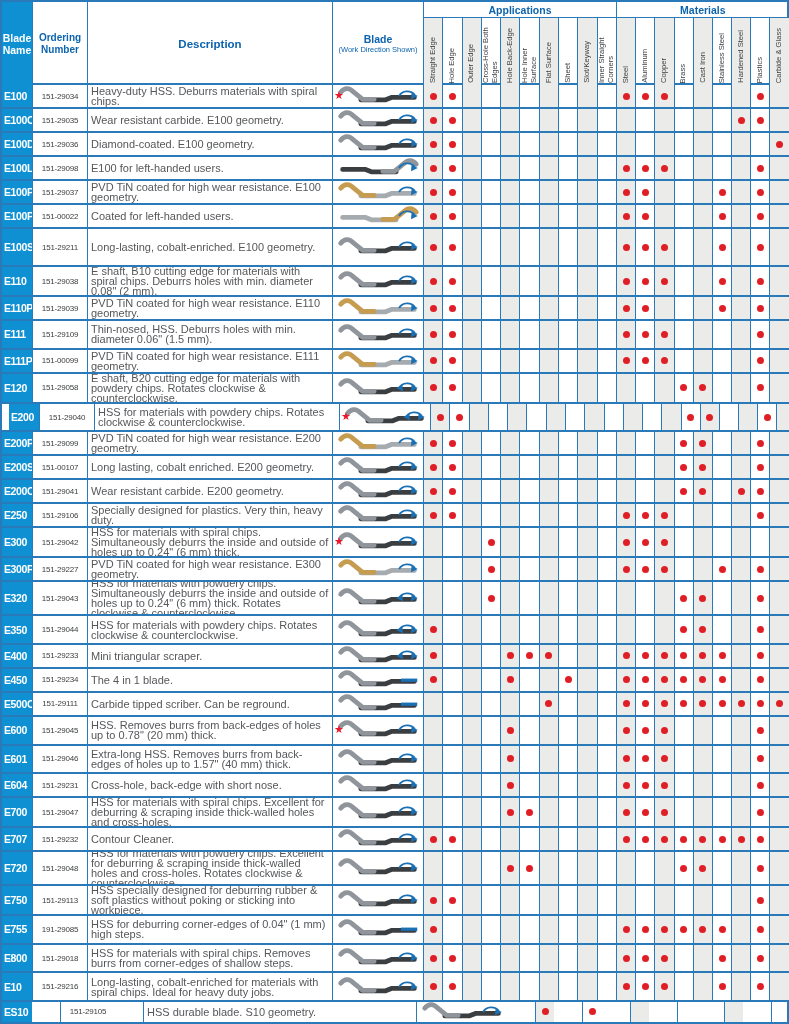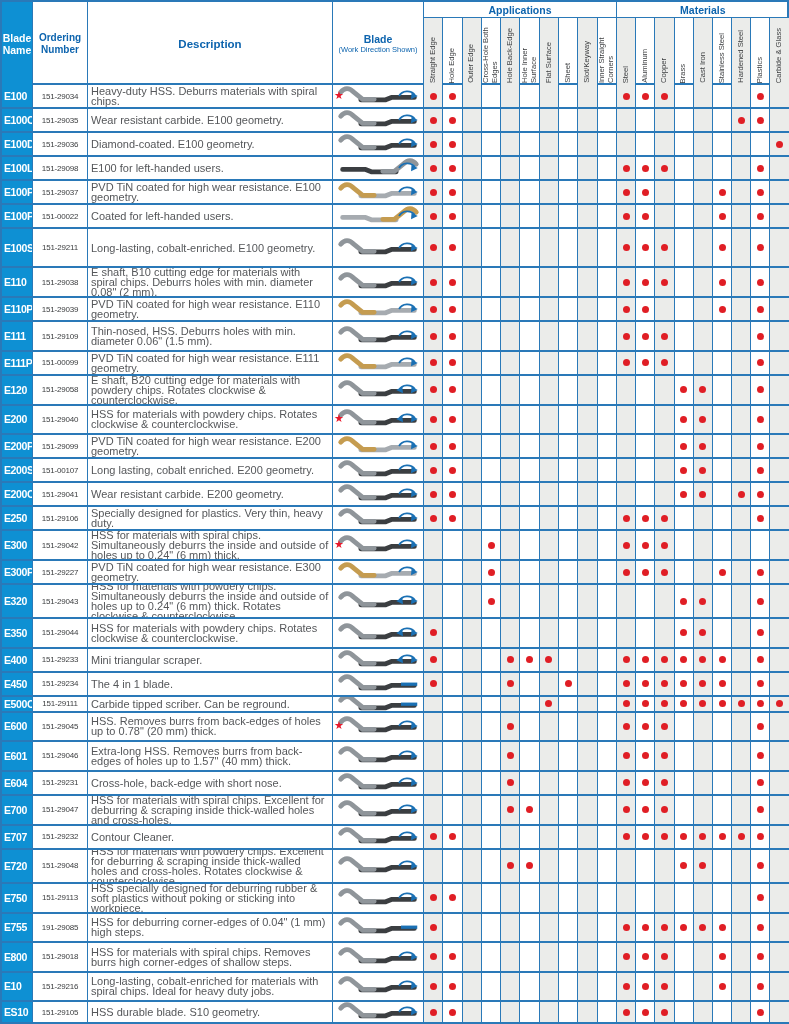--- a/index.html
+++ b/index.html
@@ -665,21 +665,21 @@
       <div class="dotcell shaded">
         <span class="dot" title="Cast Iron"></span>
       </div>
       <div class="dotcell"></div>
       <div class="dotcell shaded"></div>
       <div class="dotcell">
         <span class="dot" title="Plastics"></span>
       </div>
       <div class="dotcell shaded"></div>
     </div>
-    <div class="trow" style="height: 30px;">
+    <div class="trow" style="height: 30px; padding-left: 7px;">
       <div class="cell-name">E200</div>
       <div class="cell-order">151-29040</div>
       <div class="cell-desc">HSS for materials with powdery chips. Rotates clockwise &amp; counterclockwise.</div>
       <div class="cell-blade">
         <svg width="89" height="24" viewBox="0 0 93 24">
           <g>
             <path d="M28 16 L54 16 L60 13.5 L84 13.5" stroke="#3b3e41" stroke-width="5" fill="none" stroke-linecap="round" stroke-linejoin="round"></path>
             <path d="M7 8 C11 3 16 3 20 7.5 L30 15.5 L42 15.5" stroke="#8f959a" stroke-width="5" fill="none" stroke-linecap="round" stroke-linejoin="round"></path>
           </g>
           <path d="M68 12 A9.5 8.5 0 0 1 84.5 11" stroke="#1a70b4" stroke-width="2" fill="none"></path>
@@ -1176,21 +1176,21 @@
       </div>
       <div class="dotcell">
         <span class="dot" title="Stainless Steel"></span>
       </div>
       <div class="dotcell shaded"></div>
       <div class="dotcell">
         <span class="dot" title="Plastics"></span>
       </div>
       <div class="dotcell shaded"></div>
     </div>
-    <div class="trow" style="height: 16px;">
+    <div class="trow" style="height: 24px;">
       <div class="cell-name">E500C</div>
       <div class="cell-order">151-29111</div>
       <div class="cell-desc">Carbide tipped scriber. Can be reground.</div>
       <div class="cell-blade">
         <svg width="89" height="24" viewBox="0 0 93 24">
           <g>
             <path d="M28 16 L54 16 L60 13.5 L84 13.5" stroke="#3b3e41" stroke-width="5" fill="none" stroke-linecap="round" stroke-linejoin="round"></path>
             <path d="M7 8 C11 3 16 3 20 7.5 L30 15.5 L42 15.5" stroke="#8f959a" stroke-width="5" fill="none" stroke-linecap="round" stroke-linejoin="round"></path>
           </g>
           <rect x="70" y="10.5" width="17" height="3.4" fill="#1a70b4"></rect>
@@ -1598,21 +1598,21 @@
       </div>
       <div class="dotcell shaded"></div>
       <div class="dotcell">
         <span class="dot" title="Plastics"></span>
       </div>
       <div class="dotcell shaded"></div>
     </div>
     <div class="trow" style="height: 30px;">
       <div class="cell-name">E800</div>
       <div class="cell-order">151-29018</div>
-      <div class="cell-desc">HSS for materials with spiral chips. Removes burrs high corner-edges of shallow steps.</div>
+      <div class="cell-desc">HSS for materials with spiral chips. Removes burrs from corner-edges of shallow steps.</div>
       <div class="cell-blade">
         <svg width="89" height="24" viewBox="0 0 93 24">
           <g>
             <path d="M28 16 L54 16 L60 13.5 L84 13.5" stroke="#3b3e41" stroke-width="5" fill="none" stroke-linecap="round" stroke-linejoin="round"></path>
             <path d="M7 8 C11 3 16 3 20 7.5 L30 15.5 L42 15.5" stroke="#8f959a" stroke-width="5" fill="none" stroke-linecap="round" stroke-linejoin="round"></path>
           </g>
           <path d="M68 12 A9.5 8.5 0 0 1 84.5 11" stroke="#1a70b4" stroke-width="2" fill="none"></path>
           <polygon points="81,8.5 87.5,12 80.5,15.5" fill="#1a70b4"></polygon>
         </svg>
       </div>
@@ -1691,21 +1691,21 @@
       <div class="dotcell shaded"></div>
       <div class="dotcell">
         <span class="dot" title="Stainless Steel"></span>
       </div>
       <div class="dotcell shaded"></div>
       <div class="dotcell">
         <span class="dot" title="Plastics"></span>
       </div>
       <div class="dotcell shaded"></div>
     </div>
-    <div class="trow" style="height: 20px;">
+    <div class="trow" style="height: 20px; gap: 28px;">
       <div class="cell-name">ES10</div>
       <div class="cell-order">151-29105</div>
       <div class="cell-desc">HSS durable blade. S10 geometry.</div>
       <div class="cell-blade">
         <svg width="89" height="24" viewBox="0 0 93 24">
           <g>
             <path d="M28 16 L54 16 L60 13.5 L84 13.5" stroke="#3b3e41" stroke-width="5" fill="none" stroke-linecap="round" stroke-linejoin="round"></path>
             <path d="M7 8 C11 3 16 3 20 7.5 L30 15.5 L42 15.5" stroke="#8f959a" stroke-width="5" fill="none" stroke-linecap="round" stroke-linejoin="round"></path>
           </g>
           <path d="M68 12 A9.5 8.5 0 0 1 84.5 11" stroke="#1a70b4" stroke-width="2" fill="none"></path>

